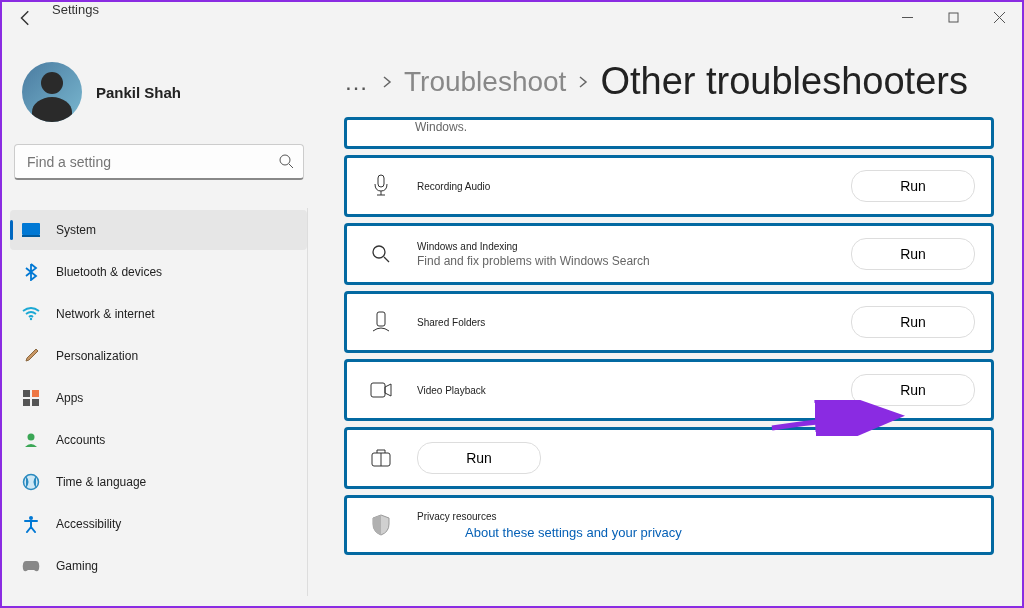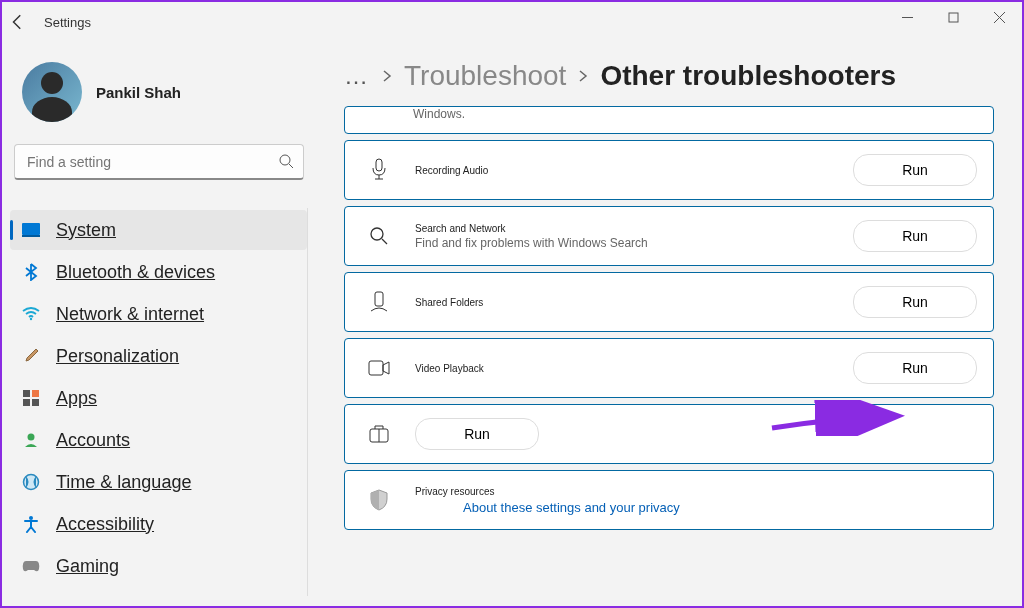--- a/index.html
+++ b/index.html
@@ -1,18 +1,18 @@
 <!DOCTYPE html>
 <html><head>
   <meta charset="utf-8">
   <style>
     * { margin: 0; padding: 0; box-sizing: border-box; font-family: 'Segoe UI', -apple-system, sans-serif; }
     body { width: 1024px; height: 608px; background: #f3f3f3; overflow: hidden; border: 2px solid #8a2be2; position: relative; }
     
-    .titlebar { height: 40px; display: flex; align-items: center; padding: 0 0; position: relative; }
+    .titlebar { height: 40px; display: flex; align-items: flex-start; padding: 0 8px; position: relative; }
     .back-btn { width: 32px; height: 32px; display: flex; align-items: center; justify-content: center; cursor: pointer; }
     .app-title { margin-left: 10px; font-size: 13px; color: #333; }
     .window-controls { position: absolute; right: 0; top: 0; display: flex; }
     .win-ctrl { width: 46px; height: 30px; display: flex; align-items: center; justify-content: center; cursor: pointer; }
     
     .content { display: flex; height: calc(100% - 40px); }
     
     .sidebar { width: 314px; padding: 10px 8px; display: flex; flex-direction: column; }
     .user-area { display: flex; align-items: center; padding: 10px 12px; margin-bottom: 12px; }
     .avatar { width: 60px; height: 60px; border-radius: 50%; background: linear-gradient(135deg, #4a7ba0, #7ab8d0); display: flex; align-items: center; justify-content: center; overflow: hidden; position: relative; }
@@ -22,30 +22,30 @@
     
     .search-box { margin: 0 4px 28px 4px; position: relative; }
     .search-input { width: 100%; height: 36px; border: 1px solid #ccc; border-radius: 4px; padding: 0 36px 0 12px; font-size: 14px; background: #fdfdfd; border-bottom: 2px solid #888; }
     .search-icon { position: absolute; right: 10px; top: 9px; }
     
     .nav { flex: 1; overflow-y: auto; border-right: 1px solid #ddd; }
     .nav-item { display: flex; align-items: center; height: 40px; padding: 0 12px; margin: 2px 0; border-radius: 4px; cursor: pointer; position: relative; }
     .nav-item.active { background: #e6e6e6; }
     .nav-item.active::before { content: ''; position: absolute; left: 0; top: 10px; bottom: 10px; width: 3px; background: #0067c0; border-radius: 2px; }
     .nav-icon { width: 18px; height: 18px; margin-right: 16px; display: flex; align-items: center; justify-content: center; }
-    .nav-label { font-size: 18px; color: #222; text-decoration: underline; }
+    .nav-label { font-size: 12px; color: #222; }
     
     .main { flex: 1; padding: 18px 28px 0 28px; overflow-y: auto; }
     .breadcrumb { display: flex; align-items: center; gap: 12px; margin-bottom: 14px; }
     .bc-more { font-size: 24px; color: #555; letter-spacing: 2px; cursor: pointer; }
     .bc-chev { color: #666; font-size: 14px; }
     .bc-link { font-size: 28px; color: #888; cursor: pointer; }
-    .bc-current { font-size: 28px; font-weight: 700; color: #222; text-align: right; }
-    
-    .card { background: #fff; border: 1px solid #0369a1; border-radius: 4px; margin-bottom: 6px; display: flex; align-items: center; padding: 12px 16px; min-height: 60px; }
+    .bc-current { font-size: 38px; font-weight: 400; color: #222; text-align: right; }
+    
+    .card { background: #fff; border: 3px solid #0369a1; border-radius: 4px; margin-bottom: 6px; display: flex; align-items: center; padding: 12px 16px; min-height: 60px; }
     .card-partial { padding: 0 16px 12px 68px; min-height: auto; }
     .card-icon { width: 36px; display: flex; align-items: center; justify-content: center; margin-right: 18px; }
     .card-body { flex: 1; }
     .card-title { font-size: 10px; color: #222; }
     .card-sub { font-size: 12px; color: #666; margin-top: 2px; }
     .card-link { font-size: 13px; color: #0560b6; cursor: pointer; margin-top: 3px; margin-left: 48px;}
     .run-btn { background: #fff; border: 1px solid #ddd; border-radius: 15px; padding: 7px 0; width: 124px; font-size: 14px; cursor: pointer; text-align: center; }
     
     .arrow-annotation { position: absolute; left: 765px; top: 398px; pointer-events: none; }
     
@@ -210,21 +210,21 @@
     </div>
 
     <div class="card">
       <div class="card-icon">
           <svg width="20" height="20" viewBox="0 0 20 20">
             <circle cx="8" cy="8" r="6" stroke="#333" fill="none" stroke-width="1.3"></circle>
             <line x1="13" y1="13" x2="18" y2="18" stroke="#333" stroke-width="1.3"></line>
           </svg>
         </div>
       <div class="card-body">
-        <div class="card-title">Search and Network</div>
+        <div class="card-title">Windows and Indexing</div>
         <div class="card-sub">Find and fix problems with Windows Search</div>
       </div>
       <button class="run-btn">Run</button>
     </div>
 
     <div class="card">
       <div class="card-icon">
           <svg width="20" height="22" viewBox="0 0 20 22">
             <rect x="6" y="1" width="8" height="14" rx="2" stroke="#333" fill="none"></rect>
             <path d="M2 20 Q10 14 18 20" stroke="#333" fill="none"></path>

